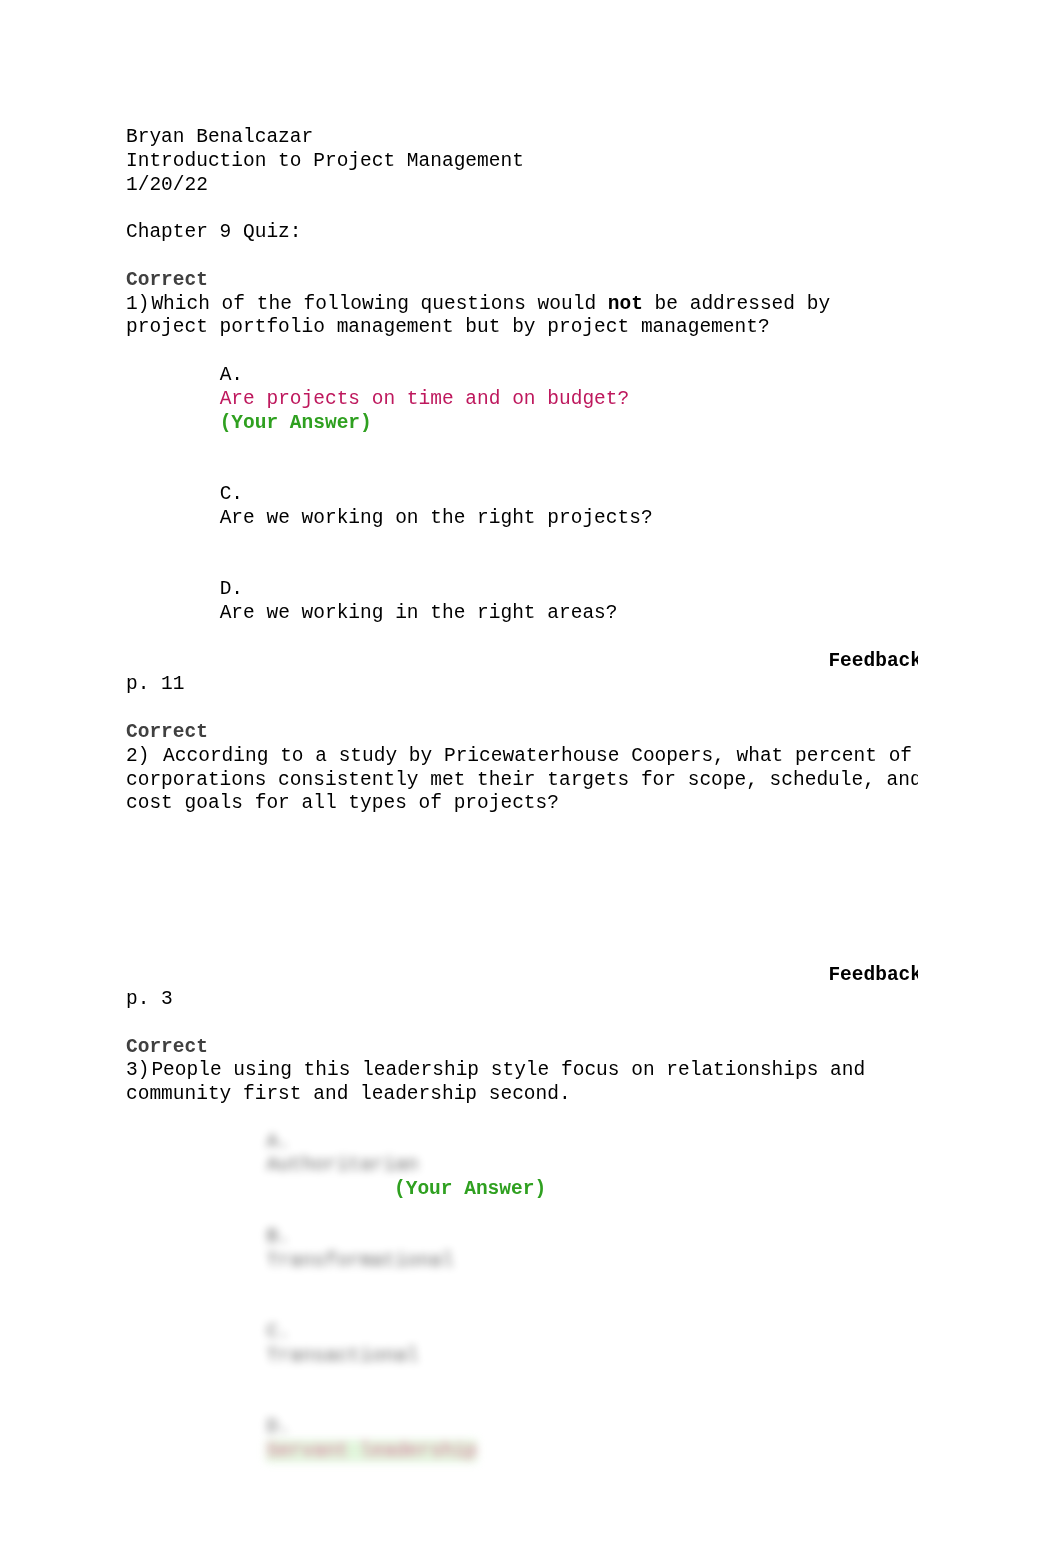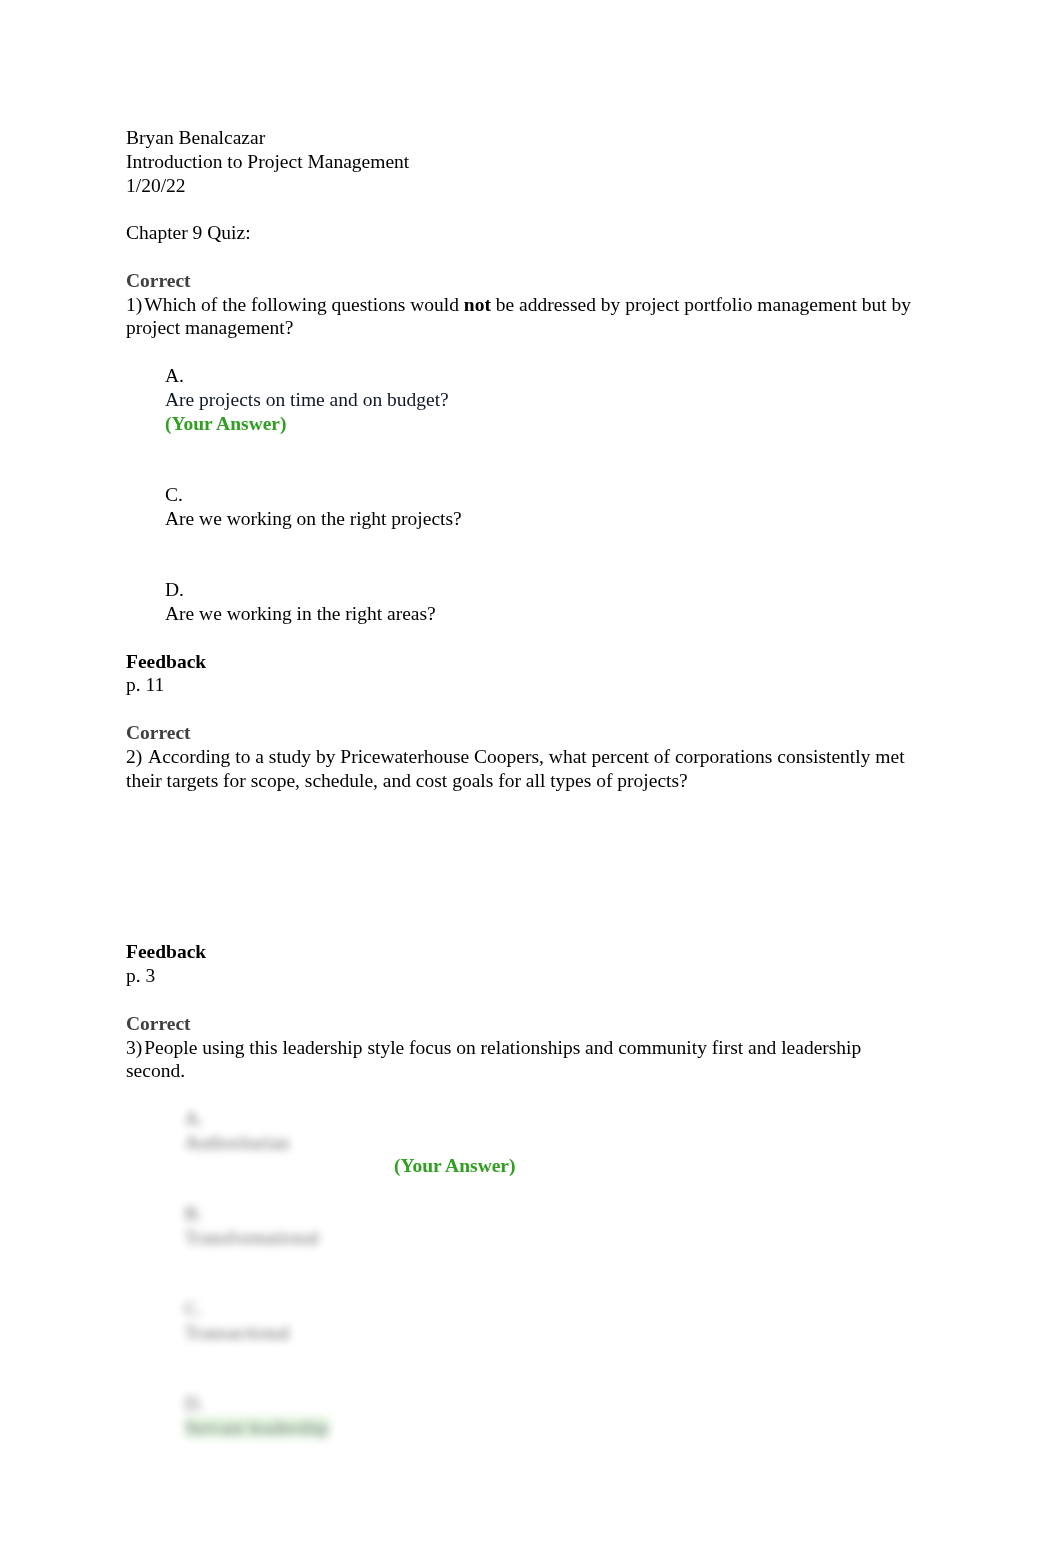--- a/index.html
+++ b/index.html
@@ -7,21 +7,21 @@
     margin: 0;
     padding: 0;
     background: #ffffff;
   }
   .page {
     position: relative;
     width: 918px;
     height: 1556px;
     background: #ffffff;
     overflow: hidden;
-    font-family: Liberation Serif, serif;
+    font-family: Liberation Mono, monospace;
     color: #000000;
   }
   .content {
     position: absolute;
     left: 126px;
     top: 126px;
     width: 796px;
   }
   .line {
     font-size: 19.5px;
@@ -35,30 +35,31 @@
     font-size: 19.5px;
     line-height: 23.8px;
     font-weight: bold;
     color: #404040;
   }
   .bold {
     font-weight: bold;
     margin-top: 48px;
   }
   .answer-green {
-    color: #0f172a;
+    color: #be185d;
   }
   .your-answer {
     color: #2FA020;
     font-weight: bold;
   }
   .feedback-label {
     font-size: 19.5px;
     line-height: 23.8px;
     font-weight: bold;
+    text-align: right;
   }
   
   .q-line {
     font-size: 19.5px;
     line-height: 23.8px;
     text-indent: 0;
   }
   .q-line .qn {
     margin-right: 2px;
   }

